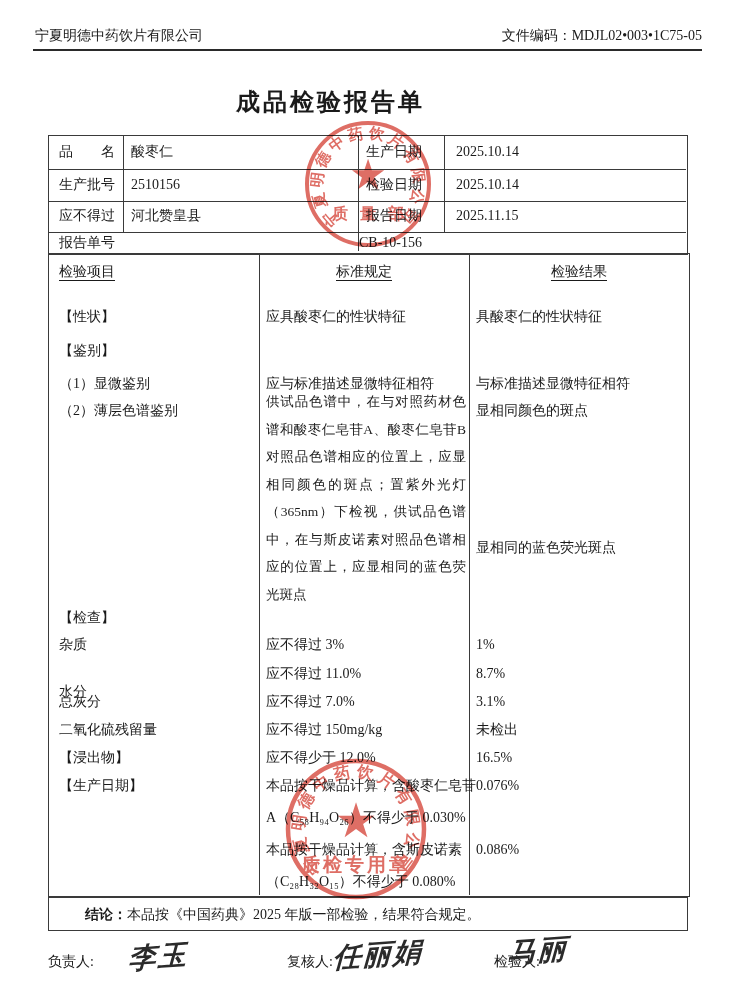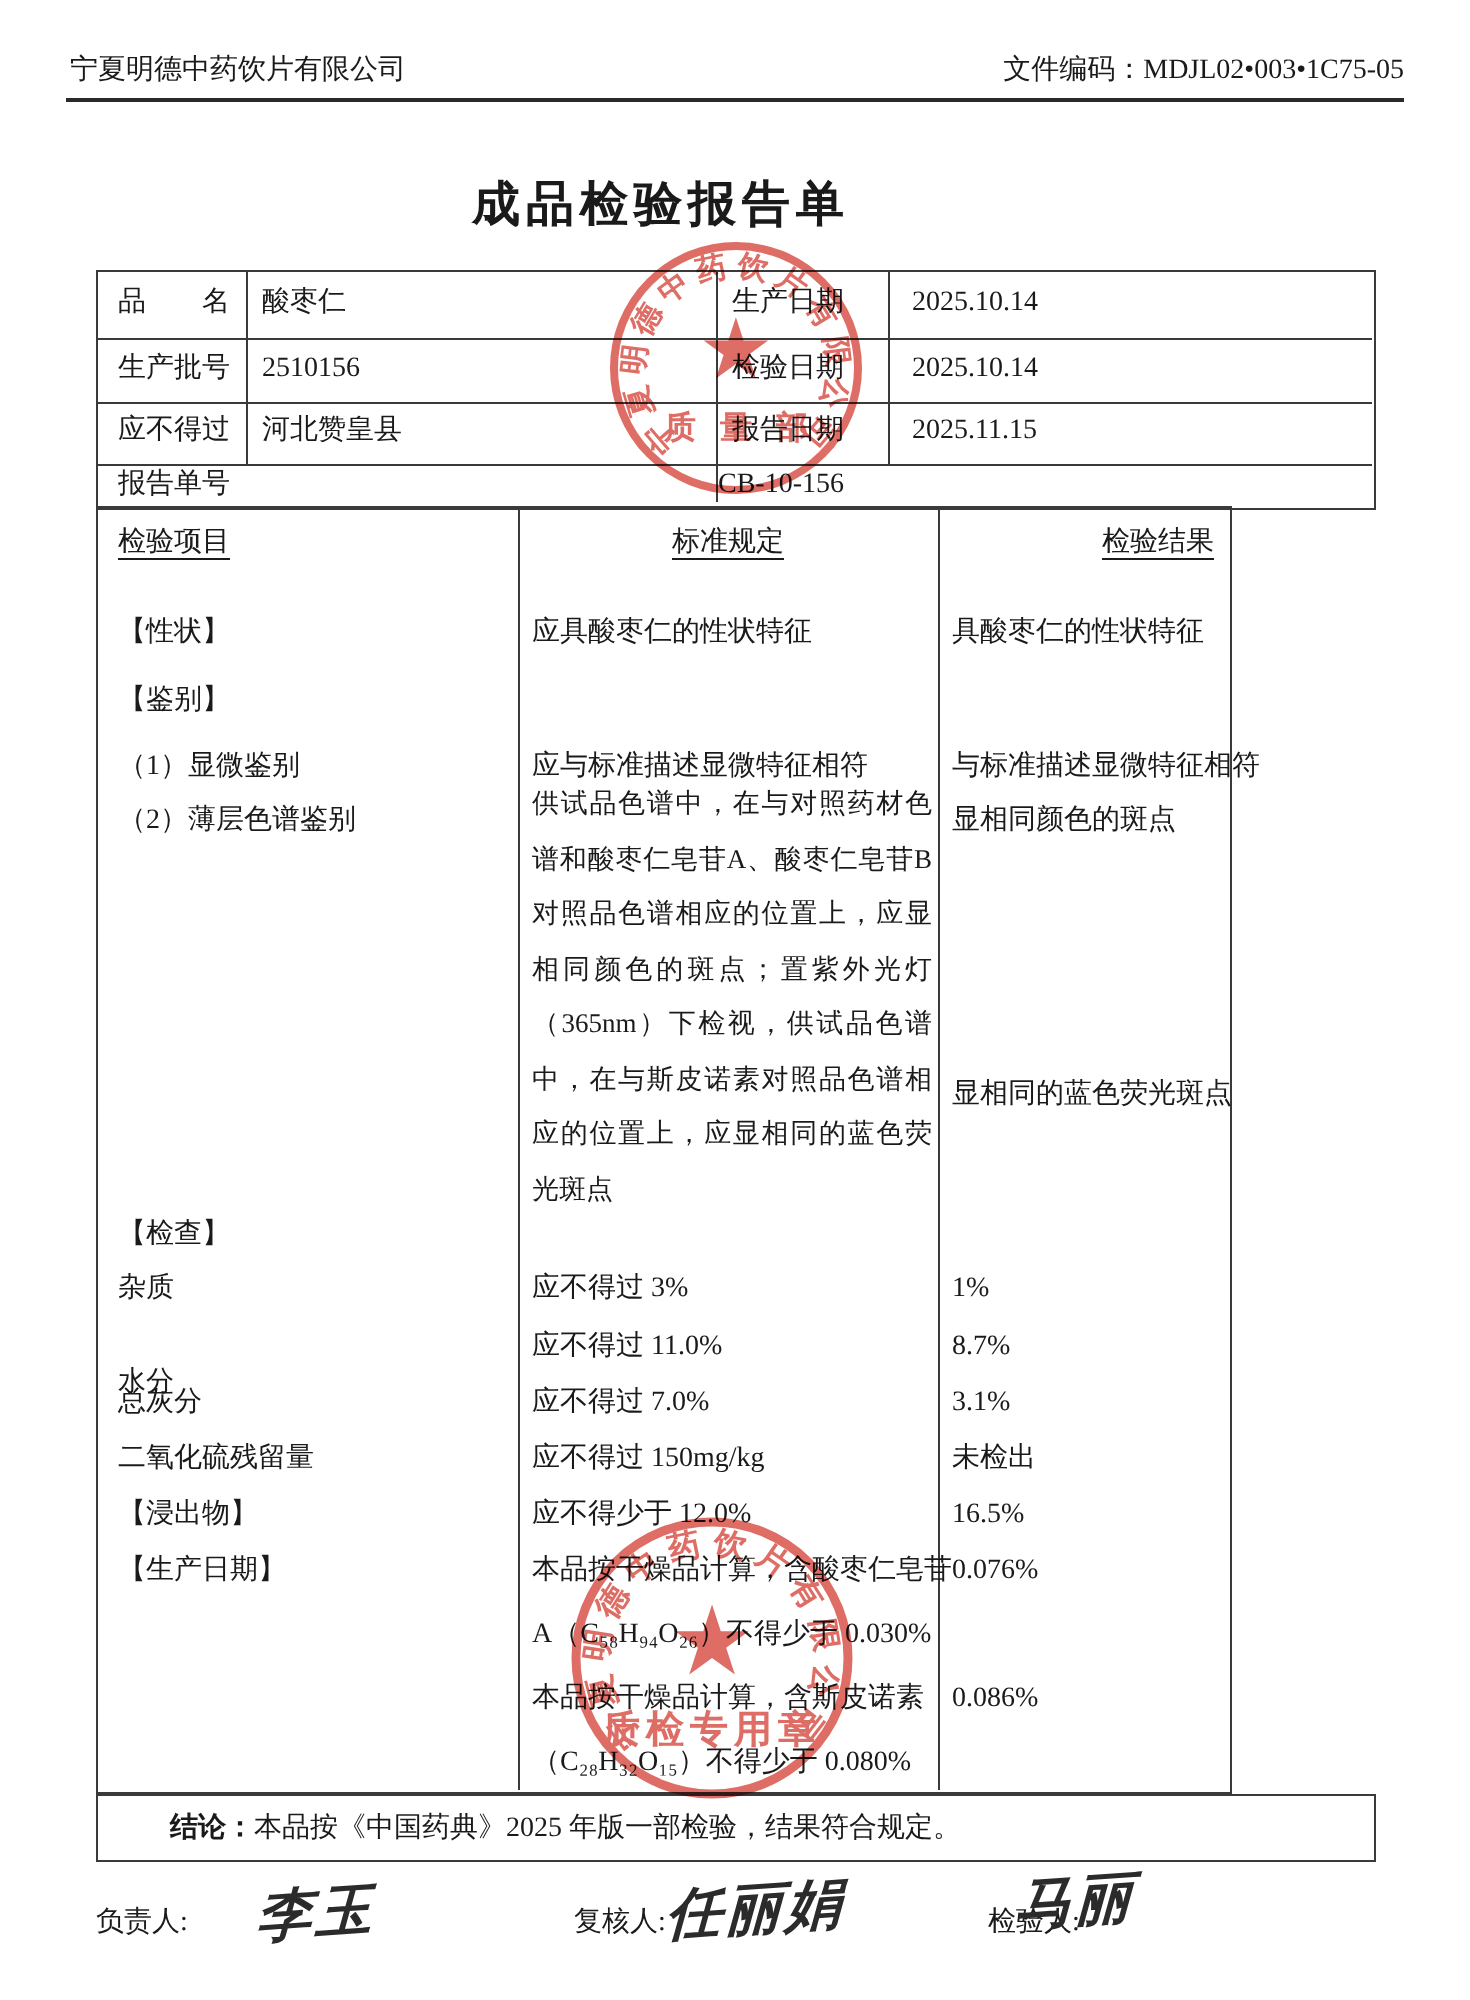--- a/index.html
+++ b/index.html
@@ -15,21 +15,21 @@
   #hdr-company{left:35px;top:26px;font-size:14px;}
   #hdr-code{right:33px;top:26px;font-size:14px;}
   #hdr-rule{left:33px;top:49px;width:669px;height:2px;background:#2a2a2a;}
   
   #title{left:0;top:86px;width:661px;text-align:center;font-size:24px;font-weight:bold;letter-spacing:3px;}
   
   .box{border:1.5px solid #3a3a3a;box-sizing:border-box;}
   .hline{background:#3a3a3a;height:1px;}
   .vline{background:#3a3a3a;width:1px;}
   #info-table{left:48px;top:135px;width:640px;height:120px;}
-  #main-table{left:48px;top:253px;width:568px;height:644px;}
+  #main-table{left:48px;top:253px;width:642px;height:644px;}
   #conclusion-box{left:48px;top:897px;width:640px;height:34px;}
   .hdr-underline{text-decoration:underline;text-underline-offset:4px;}
   .center-col2{left:210px;width:210px;text-align:center;}
   .center-col3{left:420px;width:220px;text-align:center;}
   #tlc-paragraph{
     left:217px;top:134px;width:200px;font-size:13.5px;line-height:27.5px;
     text-align:justify;text-justify:inter-ideograph;white-space:normal;
   }
   
   .stamp{mix-blend-mode:multiply;opacity:0.85;pointer-events:none;}

